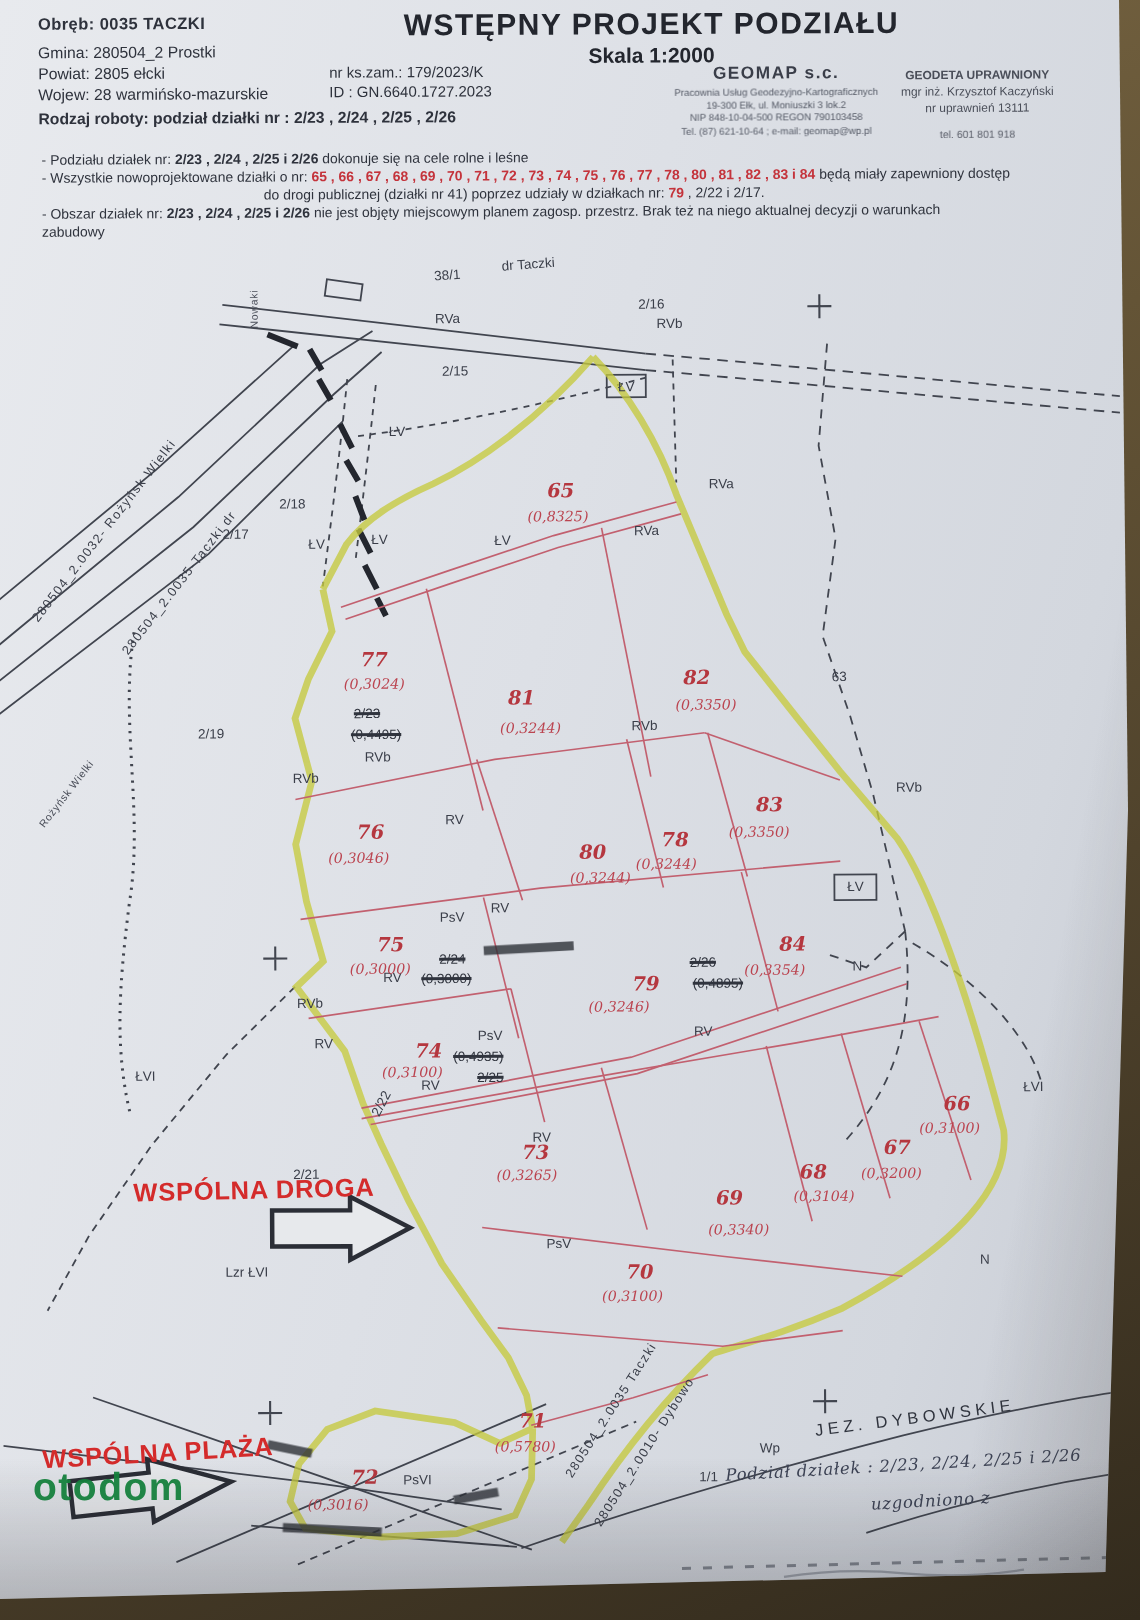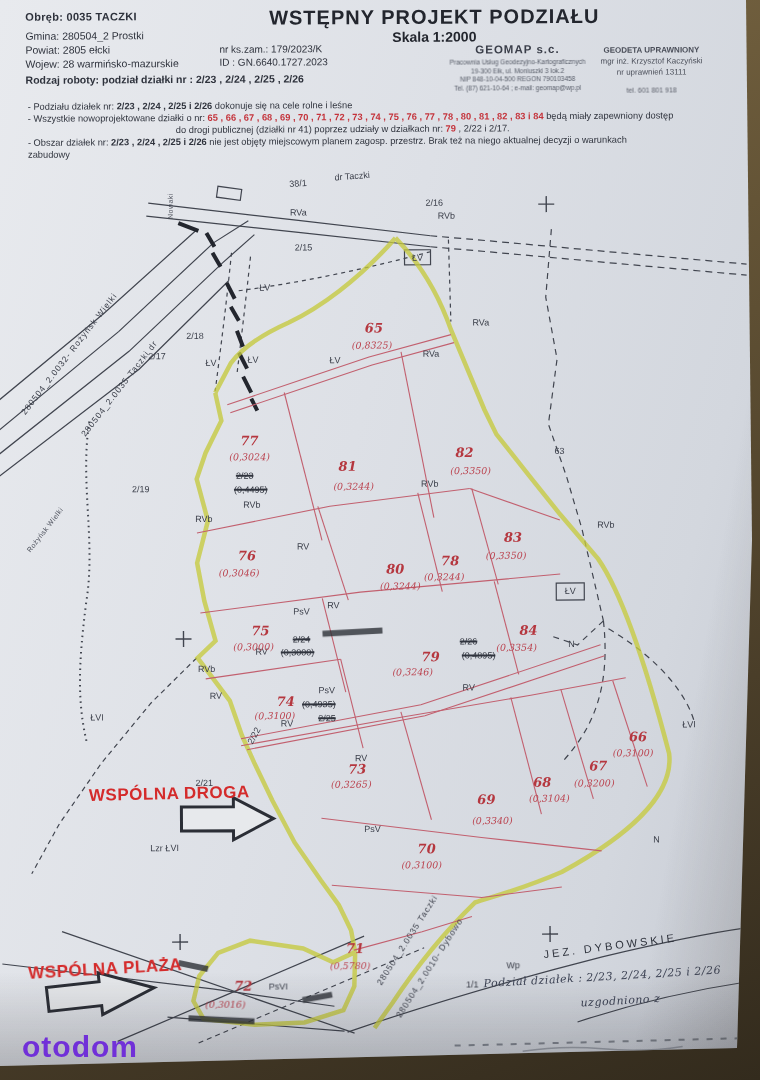--- a/index.html
+++ b/index.html
@@ -47,21 +47,21 @@
   .b   {font-size:9px;color:#3a3e49;}
   .x   {font-size:9px;color:#30343e;text-decoration:line-through;text-decoration-thickness:1.5px;}
   .red {font:italic 700 13px "DejaVu Serif",serif;color:#b5373f;}
   .area{font:italic 400 9.5px "DejaVu Serif",serif;color:#bb4450;}
   .rl  {font-size:8.5px;color:#3a3e49;letter-spacing:1px;}
   .rls {font-size:7px;color:#4a4e59;letter-spacing:.5px;}
   .lake{font-size:11px;letter-spacing:3px;color:#2f333d;}
   .wr  {font-size:17px;font-weight:800;color:#d42b2b;letter-spacing:.5px;}
   .hw  {font:italic 400 11px "DejaVu Serif",serif;color:#3c4254;letter-spacing:.5px;}
   
-  .wm{position:absolute;left:22px;top:1030px;font-size:30px;font-weight:700;color:#6d28d9;
+  .wm{position:absolute;left:22px;top:976px;font-size:26px;font-weight:700;color:#15803d;
       opacity:.95;letter-spacing:1px;}
   svg{position:absolute;left:0;top:0;}
 </style>
 </head>
 <body>
 
 <div class="paper">
   <div class="content">
 
     <div class="htext h-obreb">Obręb: 0035 TACZKI</div>

